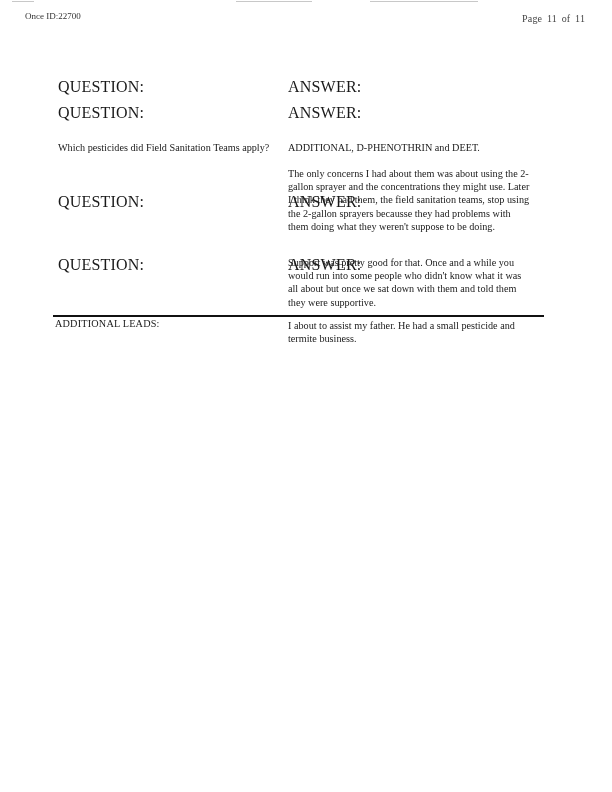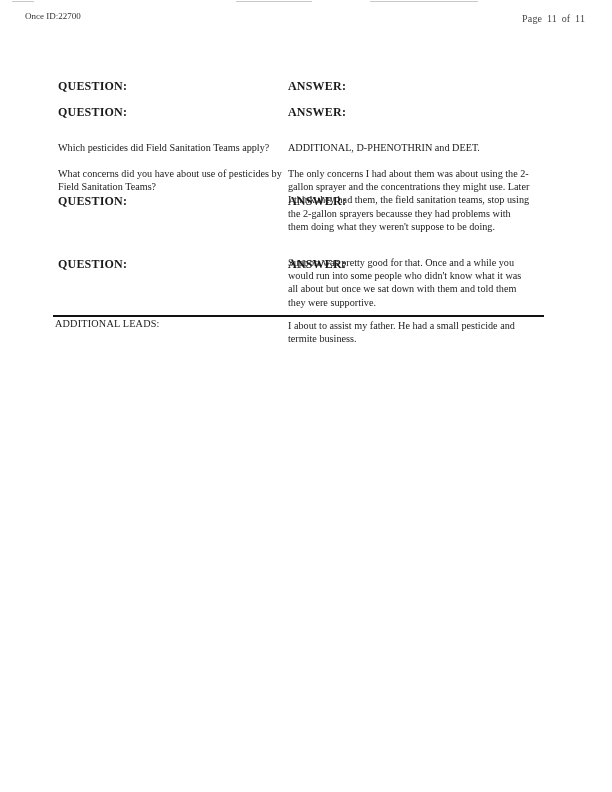--- a/index.html
+++ b/index.html
@@ -36,22 +36,22 @@
       color: #444;
       letter-spacing: 0.2px;
       word-spacing: 2px;
     }
     .qa-block {
       position: absolute;
       font-size: 10.2px;
       line-height: 13.2px;
     }
     .qa-label {
-      font-weight: bold;
-      font-size: 12px;
+      font-weight: normal;
+      font-size: 16px;
       line-height: 13px;
       letter-spacing: 0.2px;
     }
     .qa-text {
       white-space: normal;
       margin-top: 48px;
     }
     .q-col { left: 58px; width: 232px; }
     .a-col { left: 288px; width: 244px; }
     .divider {
@@ -85,21 +85,20 @@
   <div class="qa-label">QUESTION:</div>
   <div class="qa-text">Which pesticides did Field Sanitation Teams apply?</div>
 </div>
 <div class="qa-block a-col" style="top:80px;">
   <div class="qa-label">ANSWER:</div>
   <div class="qa-text">ADDITIONAL, D-PHENOTHRIN and DEET.</div>
 </div>
 
 <div class="qa-block q-col" style="top:106px;">
   <div class="qa-label">QUESTION:</div>
-  <div class="qa-text">What concerns did you have about use of pesticides by Field Sanitation Teams?</div>
 </div>
 <div class="qa-block a-col" style="top:106px;">
   <div class="qa-label">ANSWER:</div>
   <div class="qa-text">The only concerns I had about them was about using the 2-gallon sprayer and the concentrations they might use. Later I think they had them, the field sanitation teams, stop using the 2-gallon sprayers becausse they had problems with them doing what they weren't suppose to be doing.</div>
 </div>
 
 <div class="qa-block q-col" style="top:195px;">
   <div class="qa-label">QUESTION:</div>
 </div>
 <div class="qa-block a-col" style="top:195px;">

